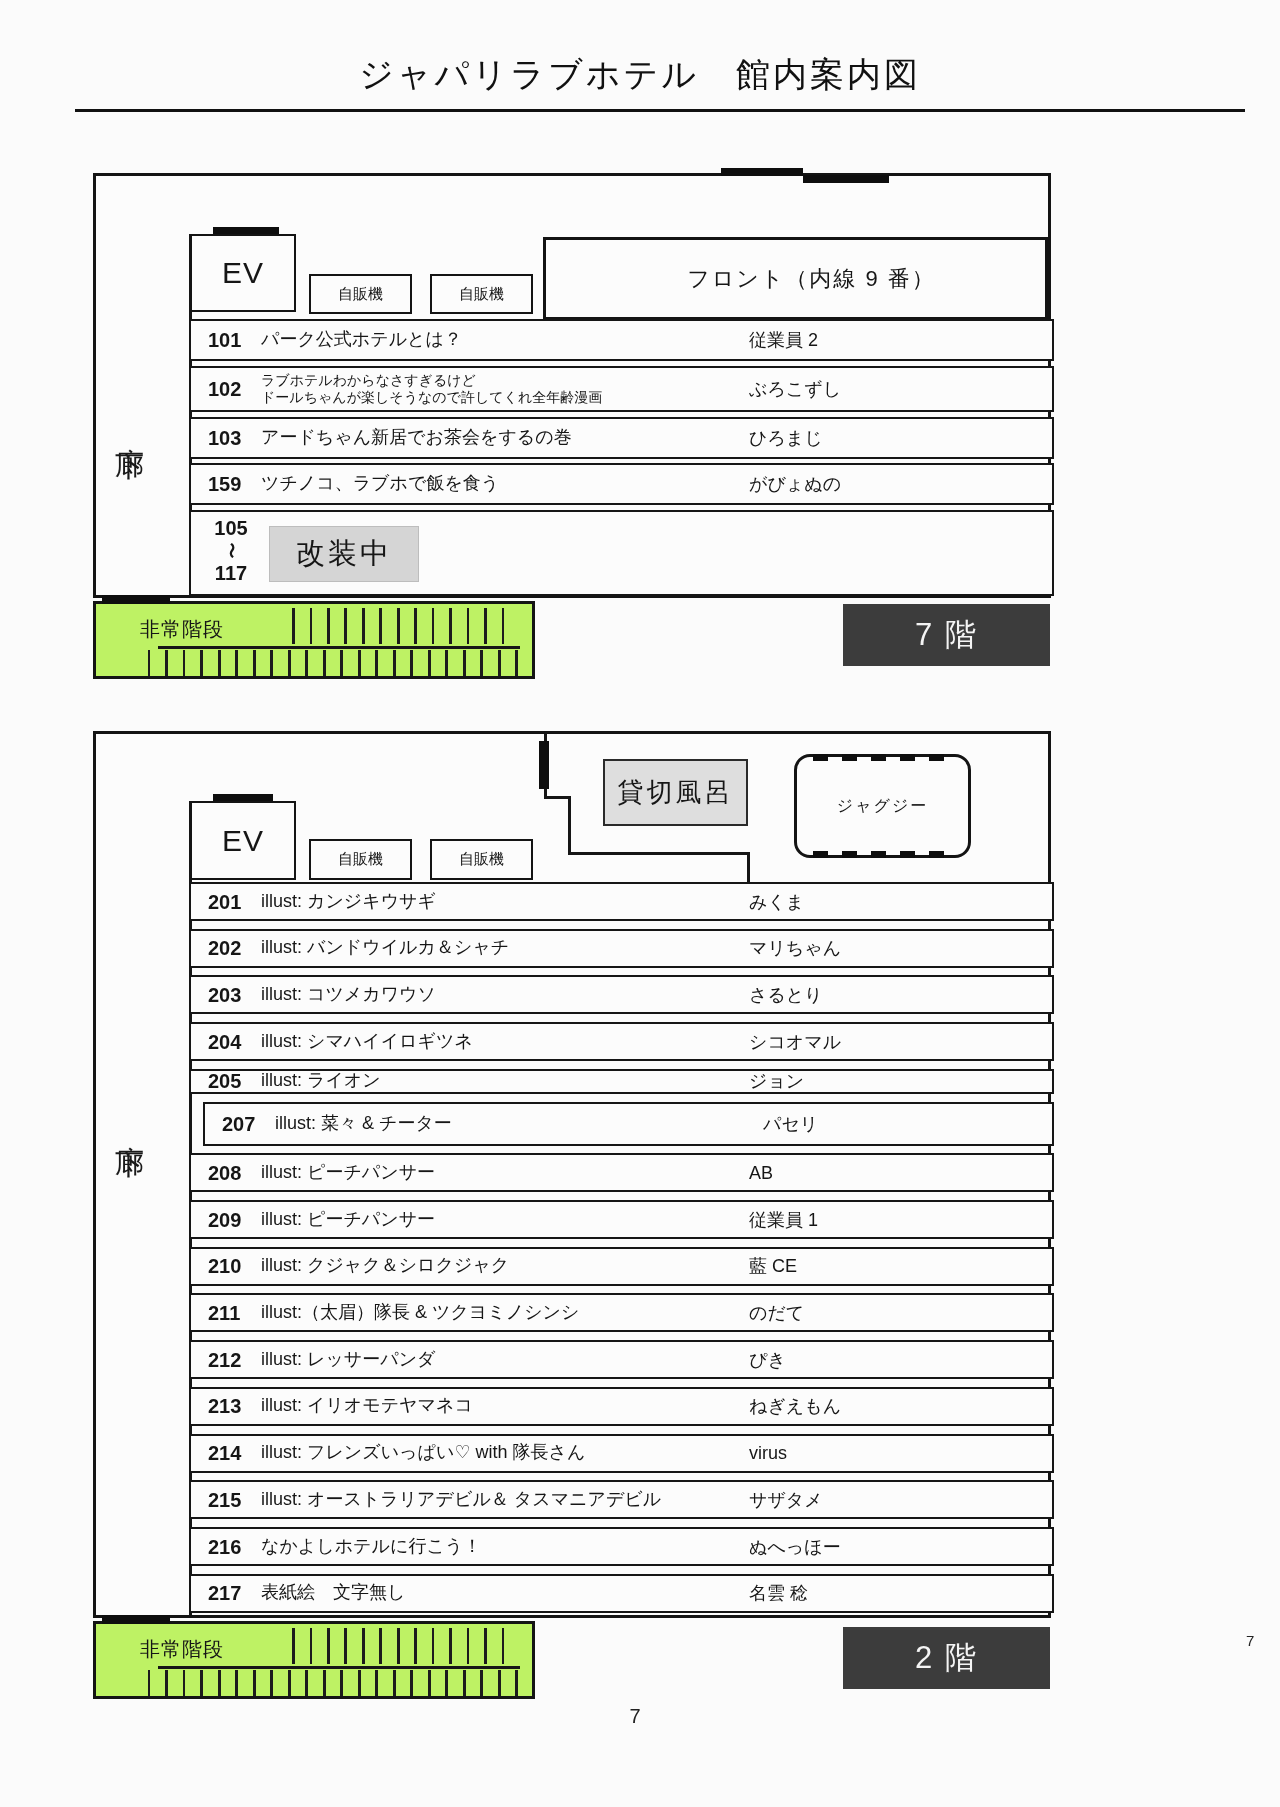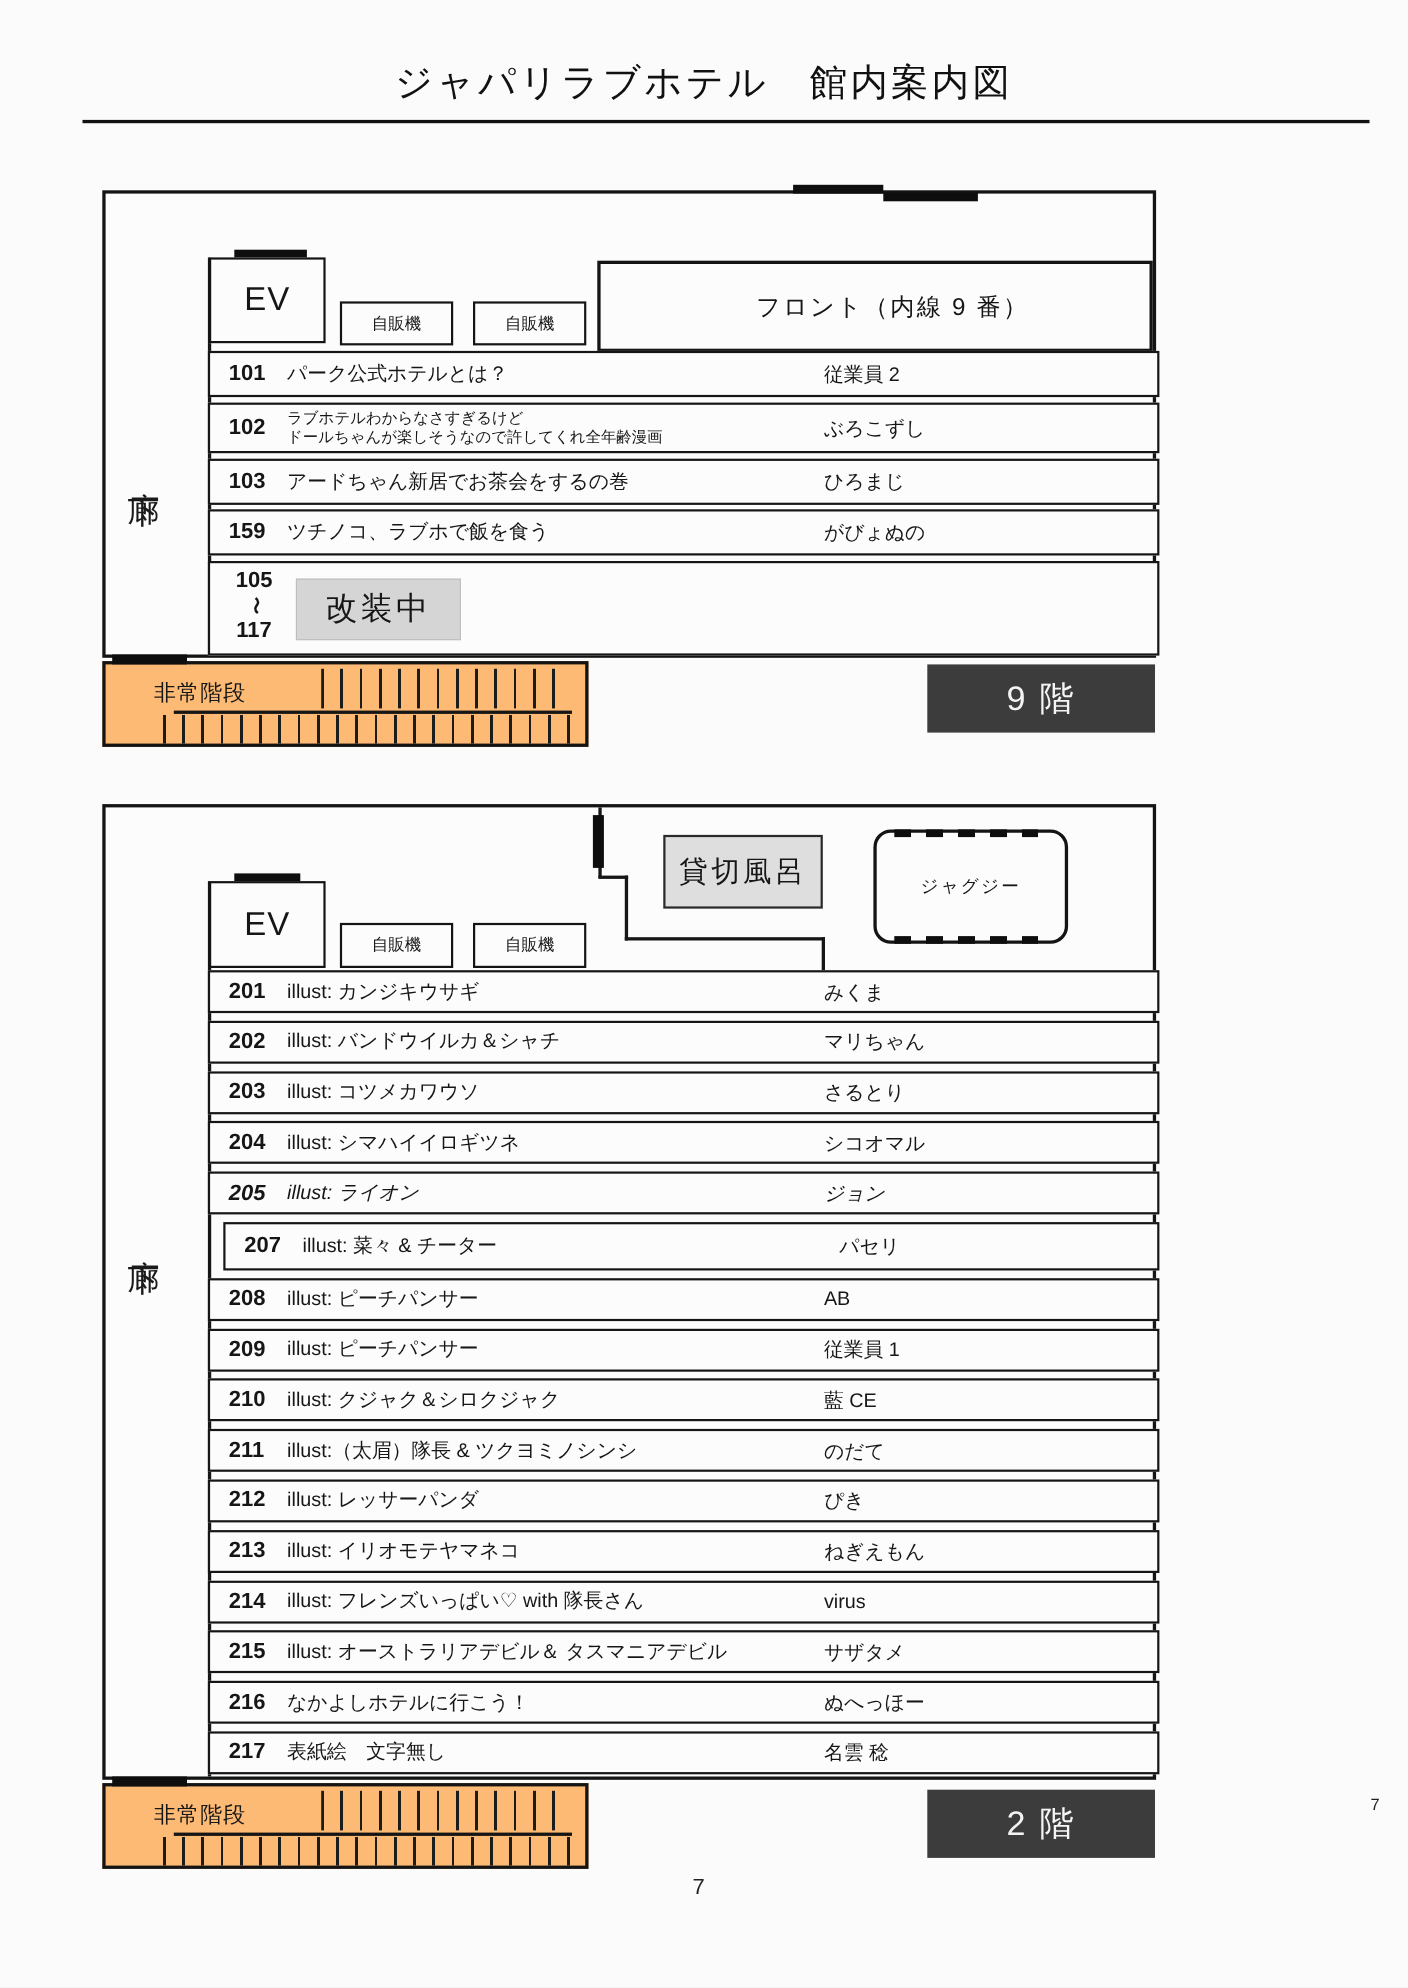--- a/index.html
+++ b/index.html
@@ -35,21 +35,21 @@
     font-weight:bold;font-size:20px;}
   .rtitle{position:absolute;left:70px;top:50%;transform:translateY(-50%);
     font-size:18px;white-space:pre-line;line-height:1.2;}
   .rname{position:absolute;left:558px;top:50%;transform:translateY(-50%);font-size:18px;}
   .row.two-line .rtitle{font-size:14px;line-height:1.25;}
   .renov-range{position:absolute;left:14px;top:4px;width:52px;text-align:center;
     font-weight:bold;font-size:20px;line-height:1.2;}
   .tilde{display:block;transform:rotate(90deg);font-weight:bold;font-size:16px;line-height:1.3;}
   .greybox{position:absolute;background:#d5d5d5;border:1px solid #bdbdbd;
     display:flex;align-items:center;justify-content:center;font-size:29px;letter-spacing:3px;}
-  .stairs{position:absolute;border:3px solid #141414;background:#fdba74;box-sizing:border-box;}
+  .stairs{position:absolute;border:3px solid #141414;background:#bef264;box-sizing:border-box;}
   .stairs-label{position:absolute;left:44px;top:12px;font-size:20px;letter-spacing:1px;}
   .ticks{position:absolute;background-image:repeating-linear-gradient(90deg,#1c1c1c 0,#1c1c1c 2.5px,transparent 2.5px,transparent 17.5px);}
   .badge{position:absolute;background:#3c3c3c;color:#f4f4f4;
     display:flex;align-items:center;justify-content:center;font-size:31px;letter-spacing:2px;}
   .bath{position:absolute;background:#dedede;border:2px solid #2a2a2a;box-sizing:border-box;
     display:flex;align-items:center;justify-content:center;font-size:26px;letter-spacing:3px;}
   .jacuzzi{position:absolute;border:3px solid #141414;border-radius:16px;background:#fcfcfc;box-sizing:border-box;
     display:flex;align-items:center;justify-content:center;font-size:16px;letter-spacing:2px;}
   .jets{position:absolute;height:7px;background-image:repeating-linear-gradient(90deg,#0e0e0e 0,#0e0e0e 15px,transparent 15px,transparent 29px);}
   .pagenum{position:absolute;font-size:20px;color:#222;}
@@ -122,21 +122,21 @@
   </div>
 
   <div class="stairs" style="left:93px;top:601px;width:442px;height:78px;">
     <div class="bar" style="left:6px;top:-9px;width:68px;height:9px;"></div>
     <span class="stairs-label">非常階段</span>
     <div class="ticks" style="left:196px;top:4px;width:226px;height:36px;"></div>
     <div class="line" style="left:62px;top:42px;width:362px;height:2.5px;"></div>
     <div class="ticks" style="left:52px;top:46px;width:372px;height:26px;"></div>
   </div>
 
-  <div class="badge" style="left:843px;top:604px;width:207px;height:62px;">9 階</div>
+  <div class="badge" style="left:843px;top:604px;width:207px;height:62px;">7 階</div>
 
   <div class="plan" style="left:93px;top:731px;width:958px;height:887px;">
 
     <div class="line" style="left:448px;top:0;width:3px;height:64px;"></div>
     <div class="bar" style="left:443px;top:7px;width:10px;height:48px;"></div>
     <div class="line" style="left:448px;top:62px;width:27px;height:3px;"></div>
     <div class="line" style="left:472px;top:62px;width:3px;height:59px;"></div>
     <div class="line" style="left:472px;top:118px;width:182px;height:3px;"></div>
     <div class="line" style="left:651px;top:118px;width:3px;height:32px;"></div>
 
@@ -178,21 +178,21 @@
       <div class="row" style="height:39px;">
         <span class="num">203</span>
         <span class="rtitle">illust: コツメカワウソ</span>
         <span class="rname">さるとり</span>
       </div>
       <div class="row" style="height:39px;">
         <span class="num">204</span>
         <span class="rtitle">illust: シマハイイロギツネ</span>
         <span class="rname">シコオマル</span>
       </div>
-      <div class="row" style="height:39px;font-style:italic;">
+      <div class="row" style="height:25px;">
         <span class="num">205</span>
         <span class="rtitle">illust: ライオン</span>
         <span class="rname">ジョン</span>
       </div>
       <div class="row" style="height:44px;margin-left:14px;">
         <span class="num">207</span>
         <span class="rtitle">illust: 菜々 &amp; チーター</span>
         <span class="rname">パセリ</span>
       </div>
       <div class="row" style="height:39px;">

